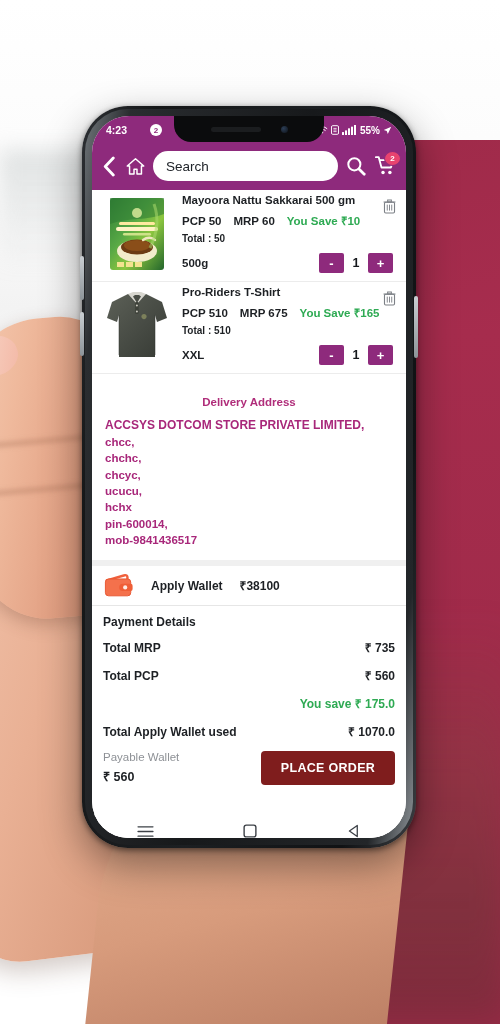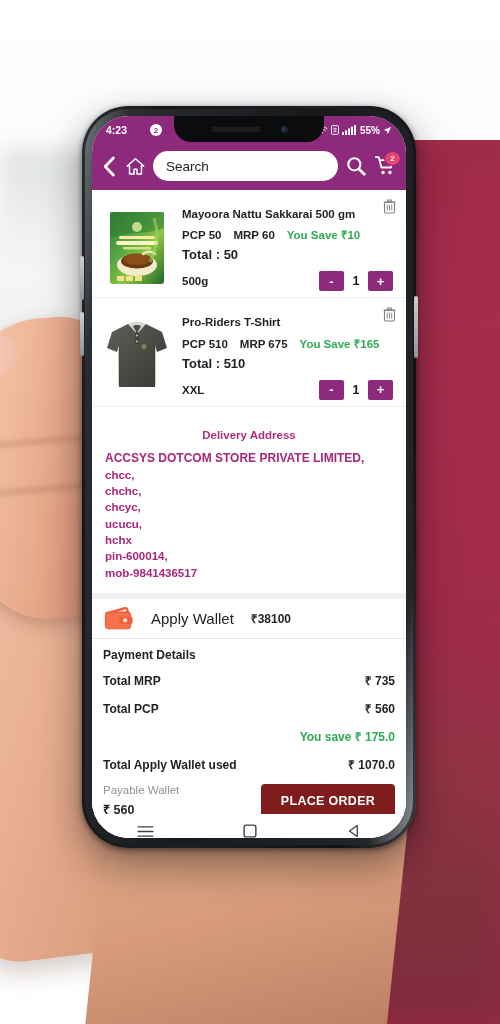--- a/index.html
+++ b/index.html
@@ -113,47 +113,47 @@
     position:absolute;top:-4px;right:-4px;min-width:13px;height:13px;border-radius:50%;
     background:#e8436f;color:#fff;font-size:8px;font-weight:700;
     display:flex;align-items:center;justify-content:center;padding:0 1px;
     border:1.2px solid #8e2a7c;
   }
 
   
   .content{height:658px;overflow:hidden;background:#fff;display:flex;flex-direction:column;}
   .scroll{flex:1;overflow:hidden;}
 
-  .item{display:flex;padding:17px 9px 6px 9px;background:#fff;position:relative;}
+  .item{display:flex;padding:3px 9px 6px 9px;background:#fff;position:relative;}
   .item + .item{border-top:1px solid #ececec;}
   .thumbimg{width:72px;height:82px;flex:0 0 auto;display:flex;align-items:center;justify-content:center;}
   .idet{flex:1;padding-left:9px;padding-right:4px;display:flex;flex-direction:column;}
   .iname{font-size:11.5px;font-weight:700;color:#1d2024;line-height:1.25;padding-right:22px;}
   .iprices{display:flex;align-items:baseline;gap:12px;margin-top:6px;font-size:11.5px;color:#1d2024;font-weight:600;}
   .save{color:#2eaa53;font-weight:700;}
-  .itotal{font-size:13px;color:#1d2024;font-weight:600;margin-top:5px;}
+  .itotal{font-size:10px;color:#1d2024;font-weight:600;margin-top:5px;}
   .ibottom{display:flex;align-items:center;justify-content:space-between;margin-top:9px;}
   .ivar{font-size:11.5px;color:#1d2024;font-weight:600;}
   .stepper{display:flex;align-items:center;gap:7px;}
   .sbtn{width:25px;height:20px;background:#8e2a7c;color:#fff;border:none;
     font-size:13px;line-height:1;display:flex;align-items:center;justify-content:center;
     border-radius:2px;font-weight:600;cursor:pointer;}
   .qty{font-size:12.5px;font-weight:700;color:#15181c;min-width:10px;text-align:center;}
   .trash{position:absolute;right:10px;top:9px;cursor:pointer;}
 
   .addr-block{padding:9px 0 12px 0;background:#fff;border-top:1px solid #ececec;}
   .addr-title{text-align:center;color:#b02d7a;font-size:11.5px;font-weight:700;margin-bottom:9px;margin-top:13px;}
   .addr-lines{padding:0 13px;color:#a8277a;font-size:11.5px;font-weight:700;line-height:1.42;}
   .addr-lines div:first-child{font-size:12px;}
 
   .wallet-row{
     display:flex;align-items:center;gap:17px;padding:7px 12px;background:#fff;
     border-top:6px solid #f0f0f0;border-bottom:1px solid #e6e6e6;
   }
-  .wallet-label{font-size:15px;color:#1d2024;font-weight:400;}
+  .wallet-label{font-size:12px;color:#1d2024;font-weight:700;}
   .wallet-amt{font-size:12px;color:#1d2024;font-weight:600;}
 
   .pay{padding:9px 11px 0 11px;background:#fff;}
   .pay-h{font-size:12px;font-weight:700;color:#1d2024;margin-bottom:10px;}
   .prow{display:flex;justify-content:space-between;align-items:center;margin-bottom:11px;font-size:12px;}
   .plabel{font-weight:700;color:#1d2024;}
   .pval{font-weight:700;color:#1d2024;}
   .psave{color:#2eaa53;font-weight:700;text-align:right;display:block;width:100%;}
   .lastrow{display:flex;justify-content:space-between;align-items:center;margin-top:8px;}
   .payable{display:flex;flex-direction:column;gap:5px;}

